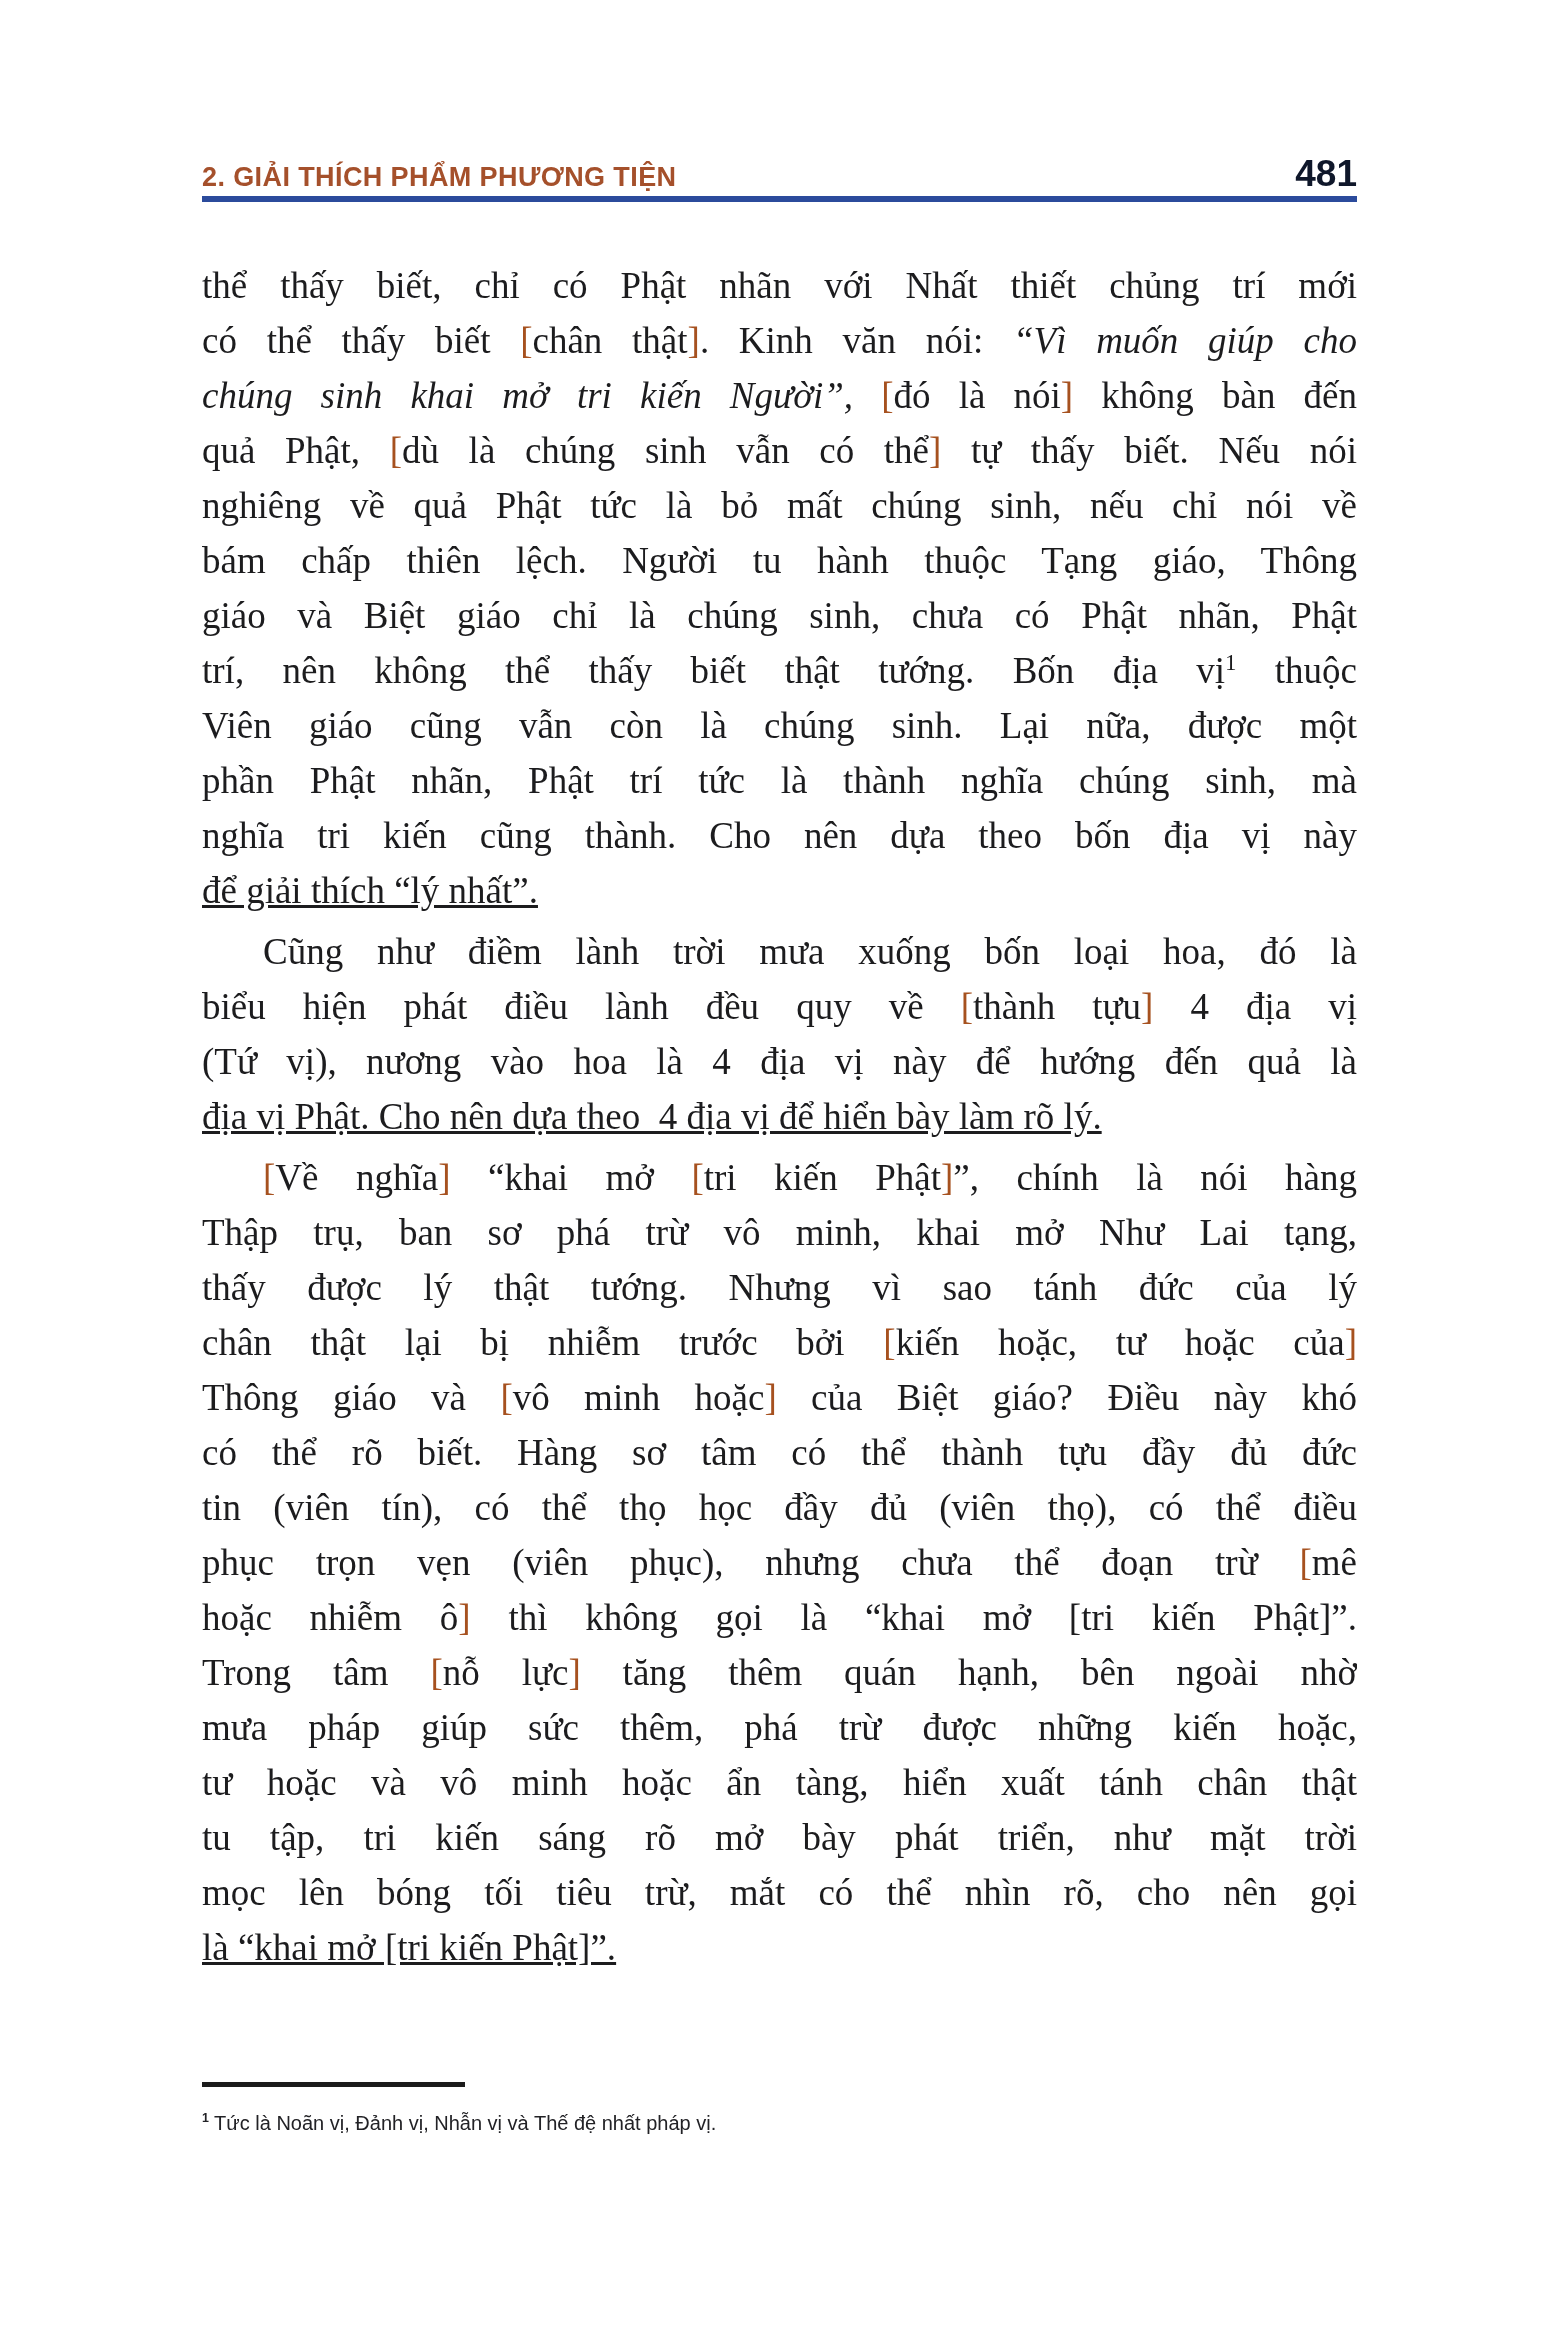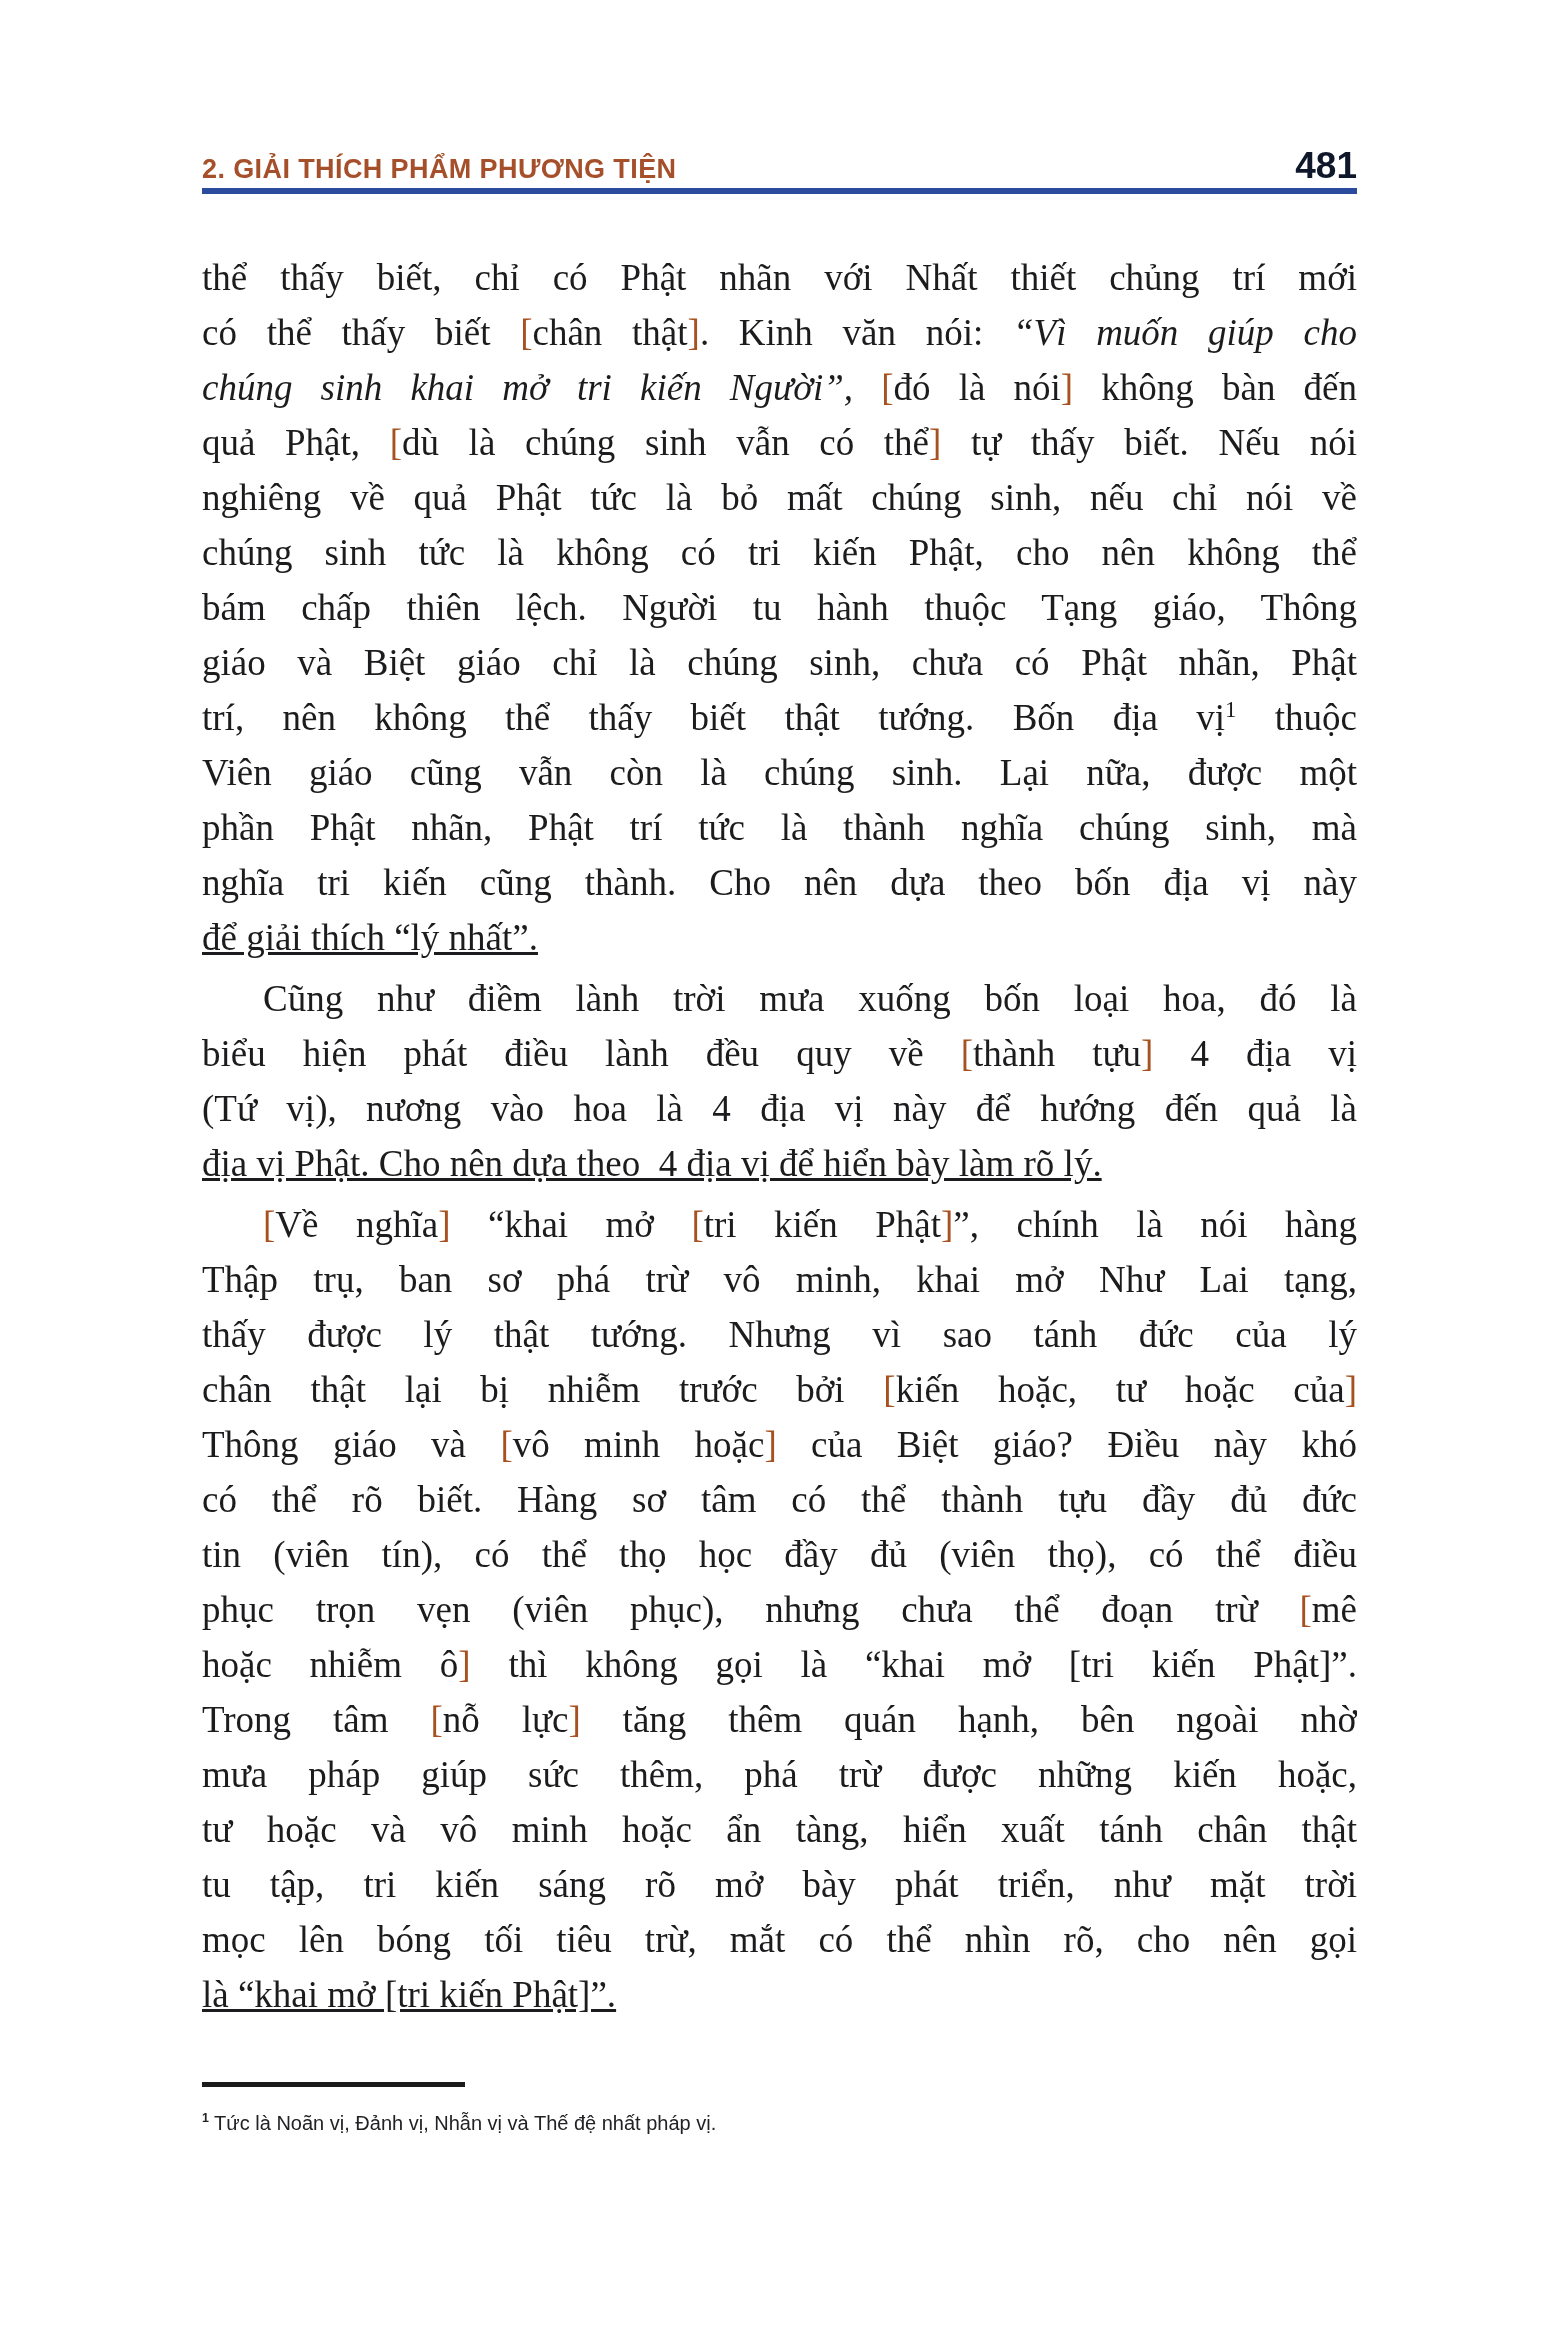--- a/index.html
+++ b/index.html
@@ -5,21 +5,21 @@
   * { margin:0; padding:0; box-sizing:border-box; }
   html,body { background:#e8e8e8; }
   .page {
     position:relative;
     width:1561px; height:2342px;
     margin:0 auto;
     background:#ffffff;
     font-family:"Liberation Serif","DejaVu Serif",serif;
     overflow:hidden;
   }
-  .margins { position:absolute; left:202px; width:1155px; top:8px; }
+  .margins { position:absolute; left:202px; width:1155px; top:16px; }
 
   
   .header-row {
     margin-top:139px;
     display:flex; justify-content:space-between; align-items:baseline;
   }
   .section-title {
     font-family:"Liberation Sans","DejaVu Sans",sans-serif;
     font-weight:bold; font-size:27px; line-height:1;
     letter-spacing:0.4px;
@@ -67,21 +67,20 @@
     </div>
     <div class="header-rule"></div>
 
     <div class="body-text">
         <div class="para">
           <div class="line"><span class="seg normal">thể thấy biết, chỉ có Phật nhãn với Nhất thiết chủng trí mới</span></div>
           <div class="line"><span class="seg normal">có thể thấy biết </span><span class="seg accent">[</span><span class="seg normal">chân thật</span><span class="seg accent">]</span><span class="seg normal">. Kinh văn nói: </span><span class="seg italic">“Vì muốn giúp cho</span></div>
           <div class="line"><span class="seg italic">chúng sinh khai mở tri kiến Người”,</span><span class="seg normal"> </span><span class="seg accent">[</span><span class="seg normal">đó là nói</span><span class="seg accent">]</span><span class="seg normal"> không bàn đến</span></div>
           <div class="line"><span class="seg normal">quả Phật, </span><span class="seg accent">[</span><span class="seg normal">dù là chúng sinh vẫn có thể</span><span class="seg accent">]</span><span class="seg normal"> tự thấy biết. Nếu nói</span></div>
           <div class="line"><span class="seg normal">nghiêng về quả Phật tức là bỏ mất chúng sinh, nếu chỉ nói về</span></div>
-          <div class="line"><span class="seg normal">chúng sinh tức là không có tri kiến Phật, cho nên không thể</span></div>
           <div class="line"><span class="seg normal">bám chấp thiên lệch. Người tu hành thuộc Tạng giáo, Thông</span></div>
           <div class="line"><span class="seg normal">giáo và Biệt giáo chỉ là chúng sinh, chưa có Phật nhãn, Phật</span></div>
           <div class="line"><span class="seg normal">trí, nên không thể thấy biết thật tướng. Bốn địa vị</span><span class="seg sup">1</span><span class="seg normal"> thuộc</span></div>
           <div class="line"><span class="seg normal">Viên giáo cũng vẫn còn là chúng sinh. Lại nữa, được một</span></div>
           <div class="line"><span class="seg normal">phần Phật nhãn, Phật trí tức là thành nghĩa chúng sinh, mà</span></div>
           <div class="line"><span class="seg normal">nghĩa tri kiến cũng thành. Cho nên dựa theo bốn địa vị này</span></div>
           <div class="line last"><span class="seg normal">để giải thích “lý nhất”.</span></div>
         </div>
         <div class="para indent">
           <div class="line"><span class="seg normal">Cũng như điềm lành trời mưa xuống bốn loại hoa, đó là</span></div>

